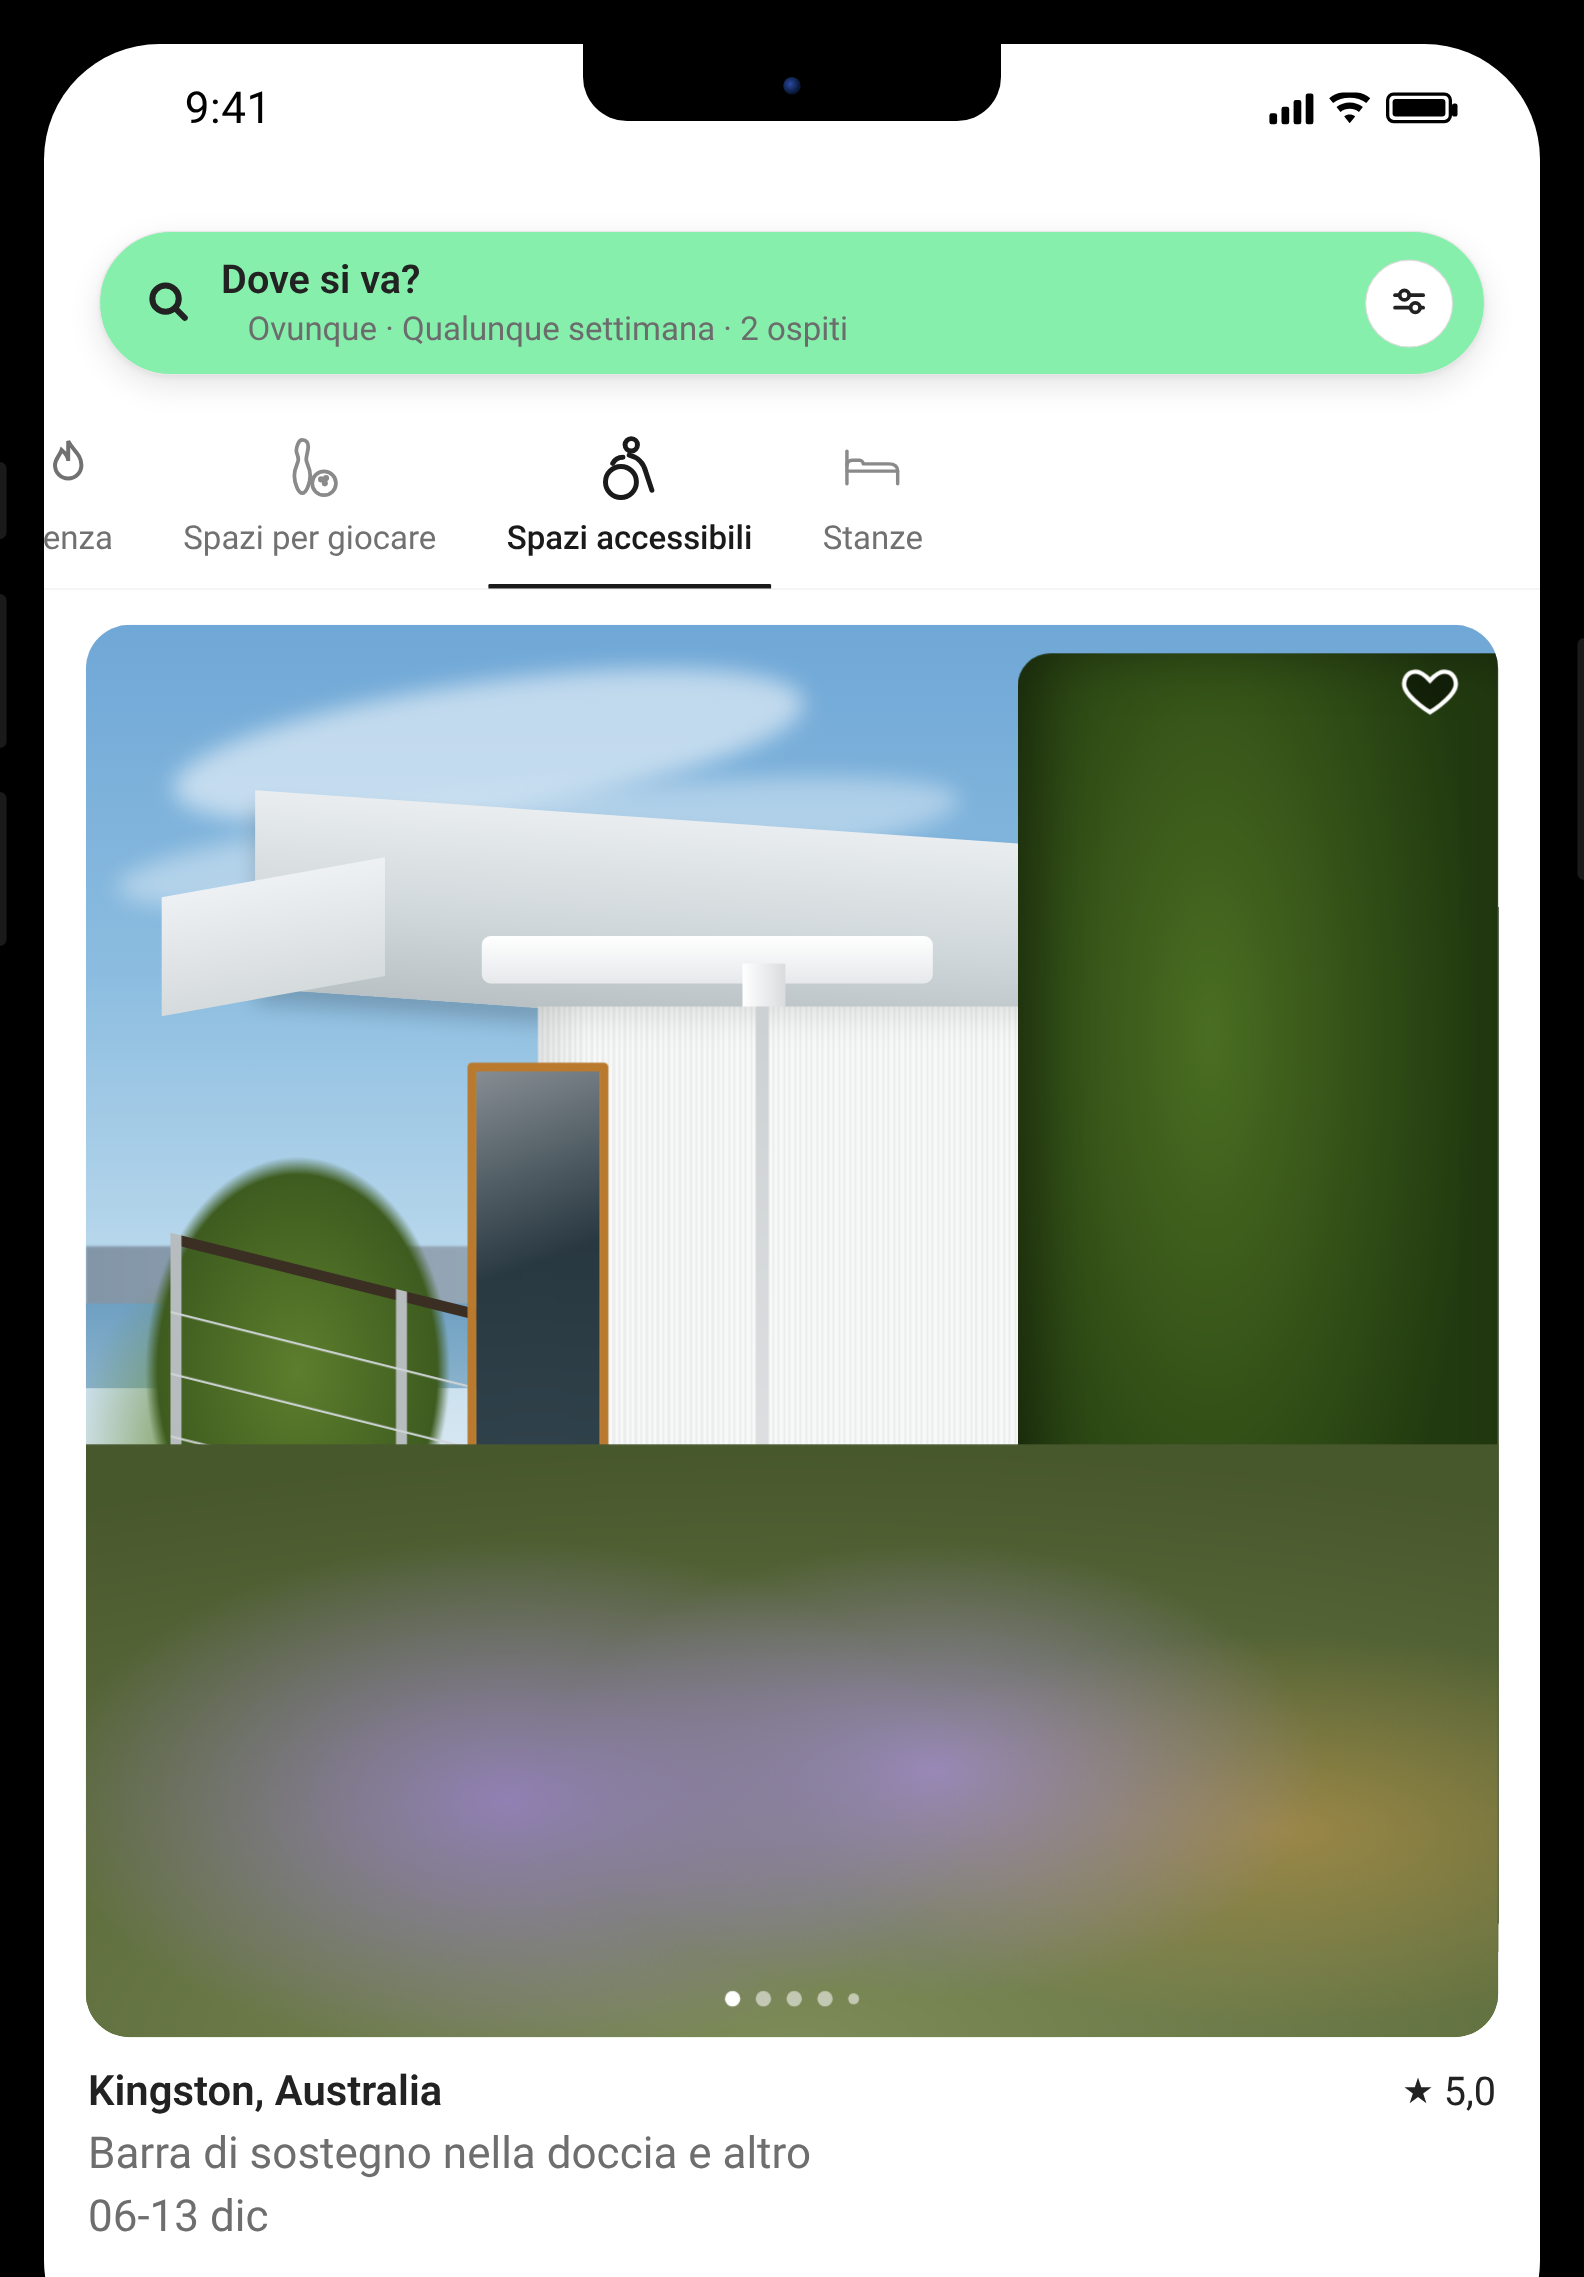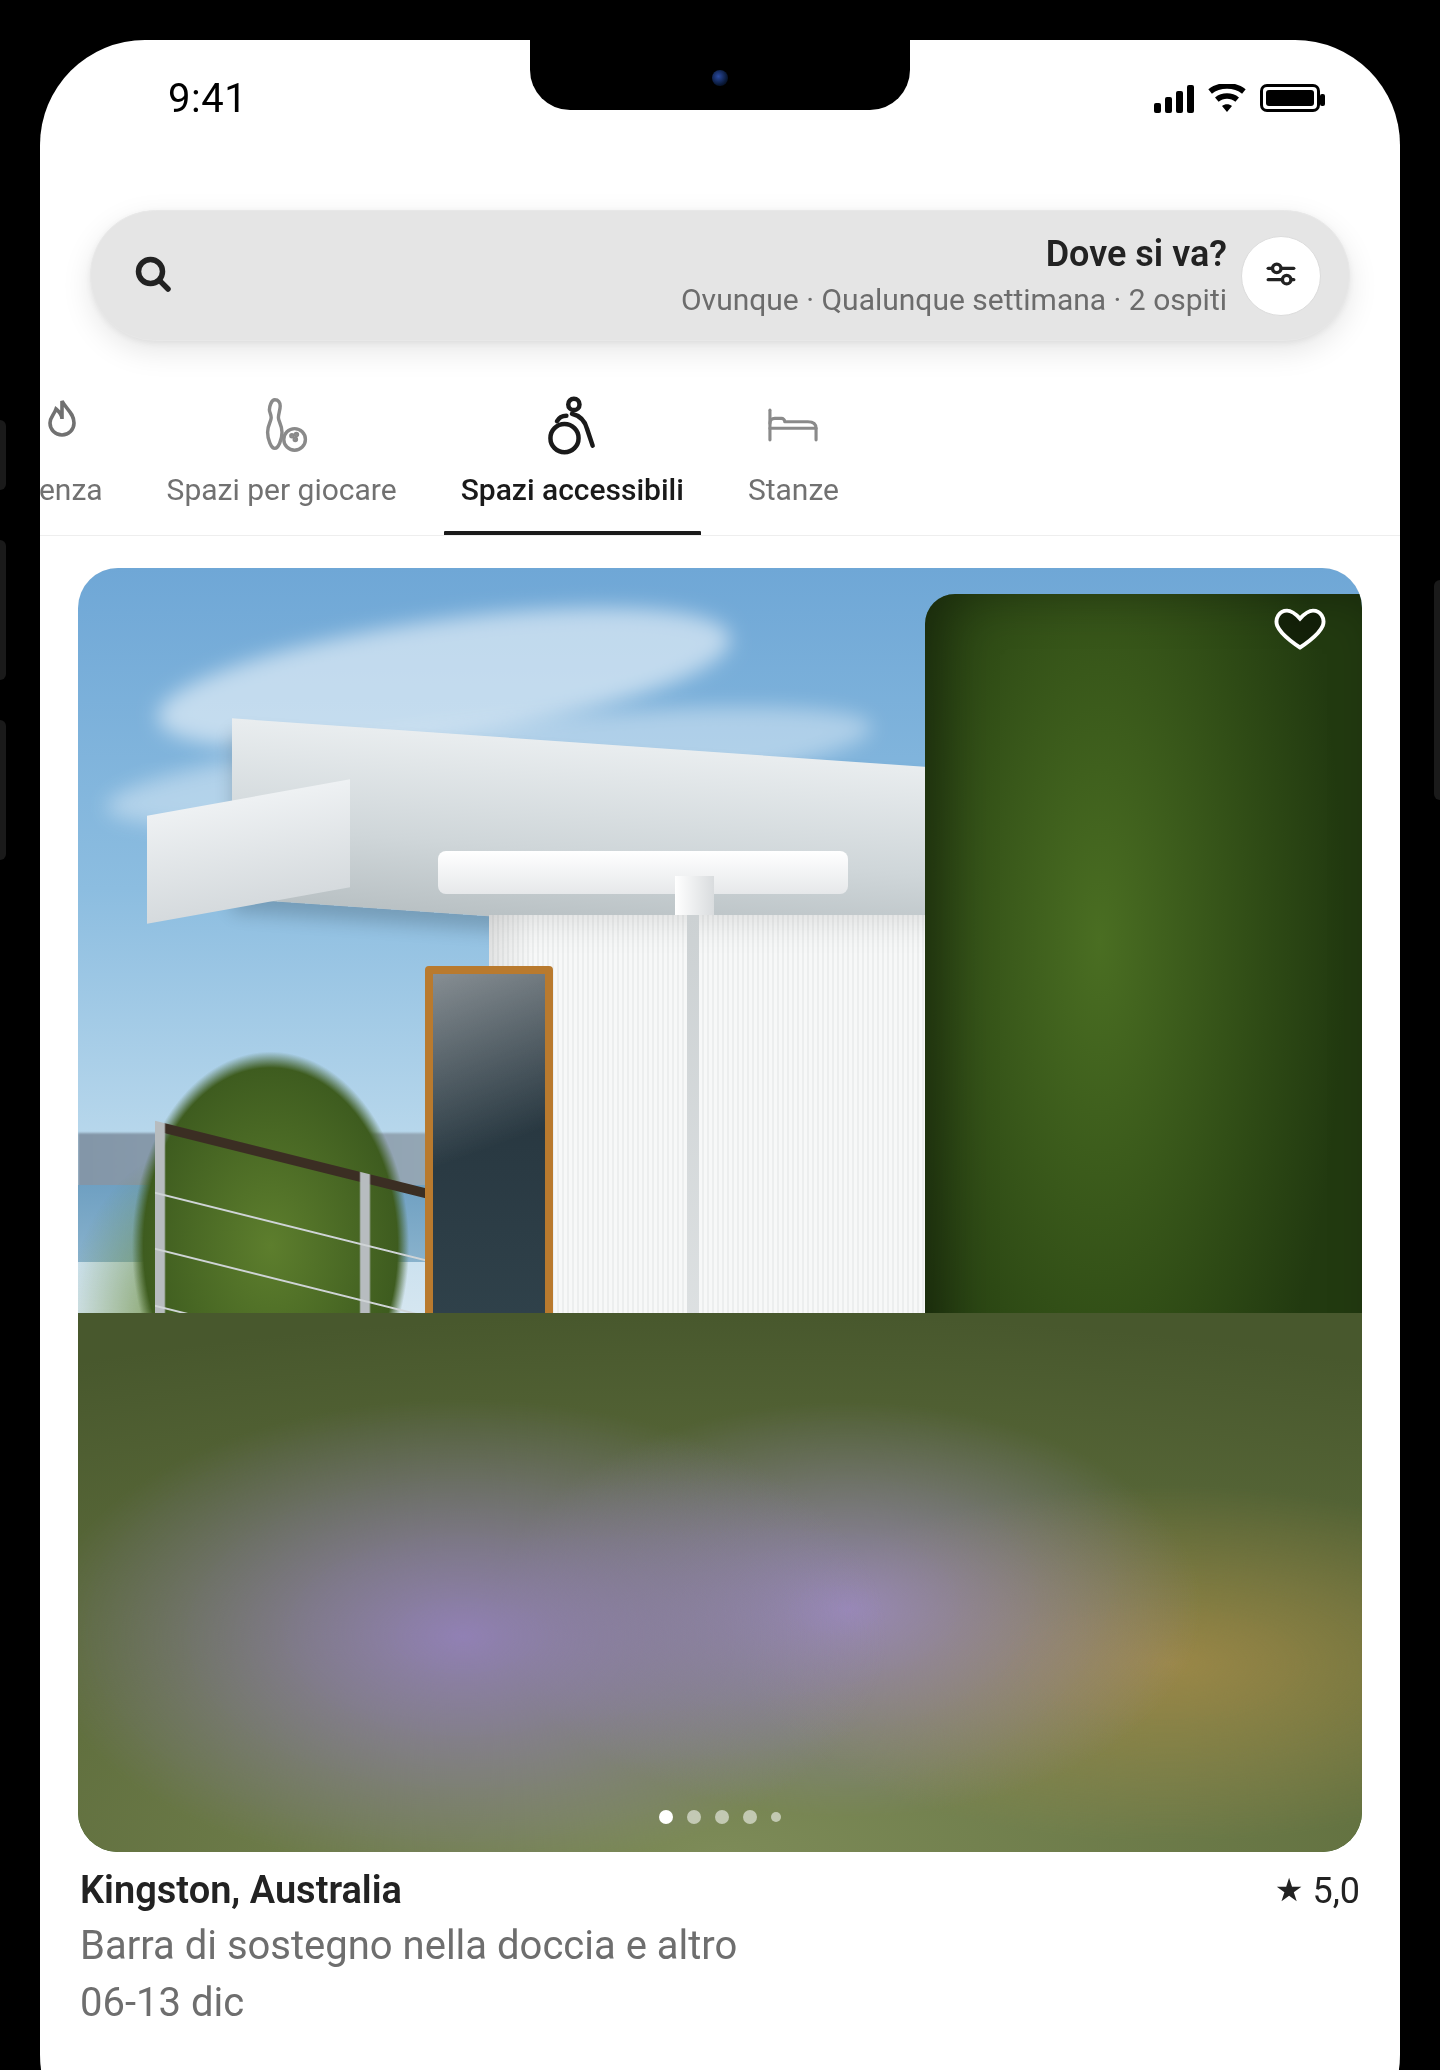--- a/index.html
+++ b/index.html
@@ -104,27 +104,26 @@
   .content {
     position:absolute;
     top:0; left:0; right:0; bottom:0;
     padding-top:130px;
   }
   
   .search-wrap { padding: 40px 50px 25px; }
   .search-bar {
     display:flex;
     align-items:center;
-    gap:14px;
-    background:#e5e5e5;
+    gap:28px;
+    background:#86efac;
     border:1.5px solid #e8e8e8;
     border-radius:100px;
     padding:22px 28px 22px 42px;
     box-shadow: 0 10px 30px rgba(0,0,0,0.10), 0 2px 6px rgba(0,0,0,0.06);
-    text-align: right;
   }
   .search-bar .s-icon { flex:0 0 auto; }
   .search-text { flex:1 1 auto; min-width:0; line-height:1.2; }
   .search-title { font-size:36px; font-weight:600; color:#222; margin-bottom:6px;}
   .search-sub { font-size:30px; color:#6c6c6c; white-space:nowrap; overflow:hidden; text-overflow:ellipsis;margin-left:24px;}
   .filter-btn {
     flex:0 0 auto;
     width:80px;height:80px;border-radius:50%;
     border:1.5px solid #dcdcdc;
     display:flex;align-items:center;justify-content:center;
@@ -291,21 +290,21 @@
     display:flex;align-items:center;justify-content:center;
     z-index:20;
   }
   .dots{
     position:absolute; bottom:28px; left:50%; transform:translateX(-50%);
     display:flex; gap:14px; z-index:20;
   }
   .dots span{width:14px;height:14px;border-radius:50%;background:rgba(255,255,255,.55);}
   .dots span.active{background:#fff;}
   .dots span.sm{width:10px;height:10px;margin-top:2px;}
-  .listing-meta{ padding:16px 2px 0; }
+  .listing-meta{ padding:28px 2px 0; }
   .meta-top{display:flex;justify-content:space-between;align-items:baseline;gap:20px;}
   .loc{font-size:38px;font-weight:600;color:#222;}
   .rating{font-size:36px;color:#222;white-space:nowrap;}
   .rating .star{font-size:32px; position:relative; top:-2px;}
   .sub1,.sub2{font-size:40px;color:#6e6e6e;margin-top:10px;}
 </style>
 </head>
 <body>
 
 <div class="phone-frame">

